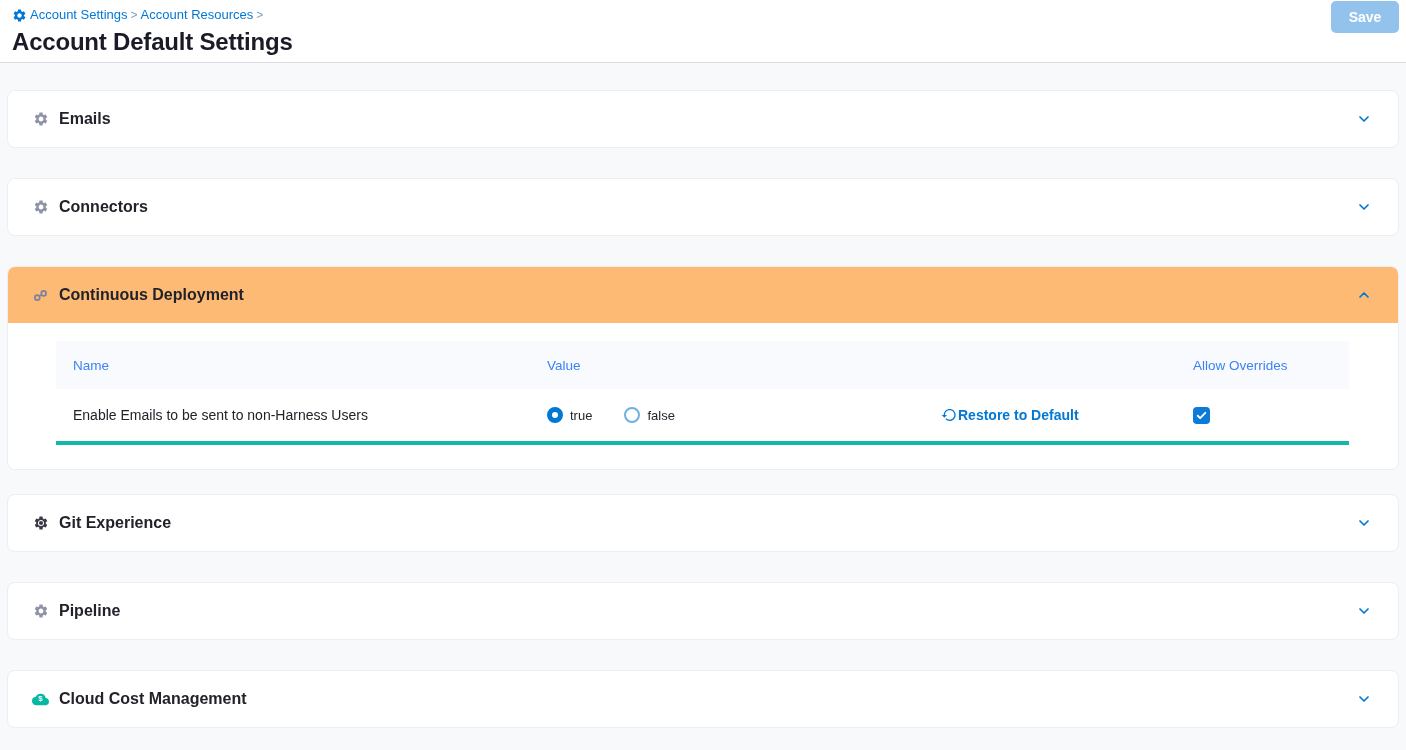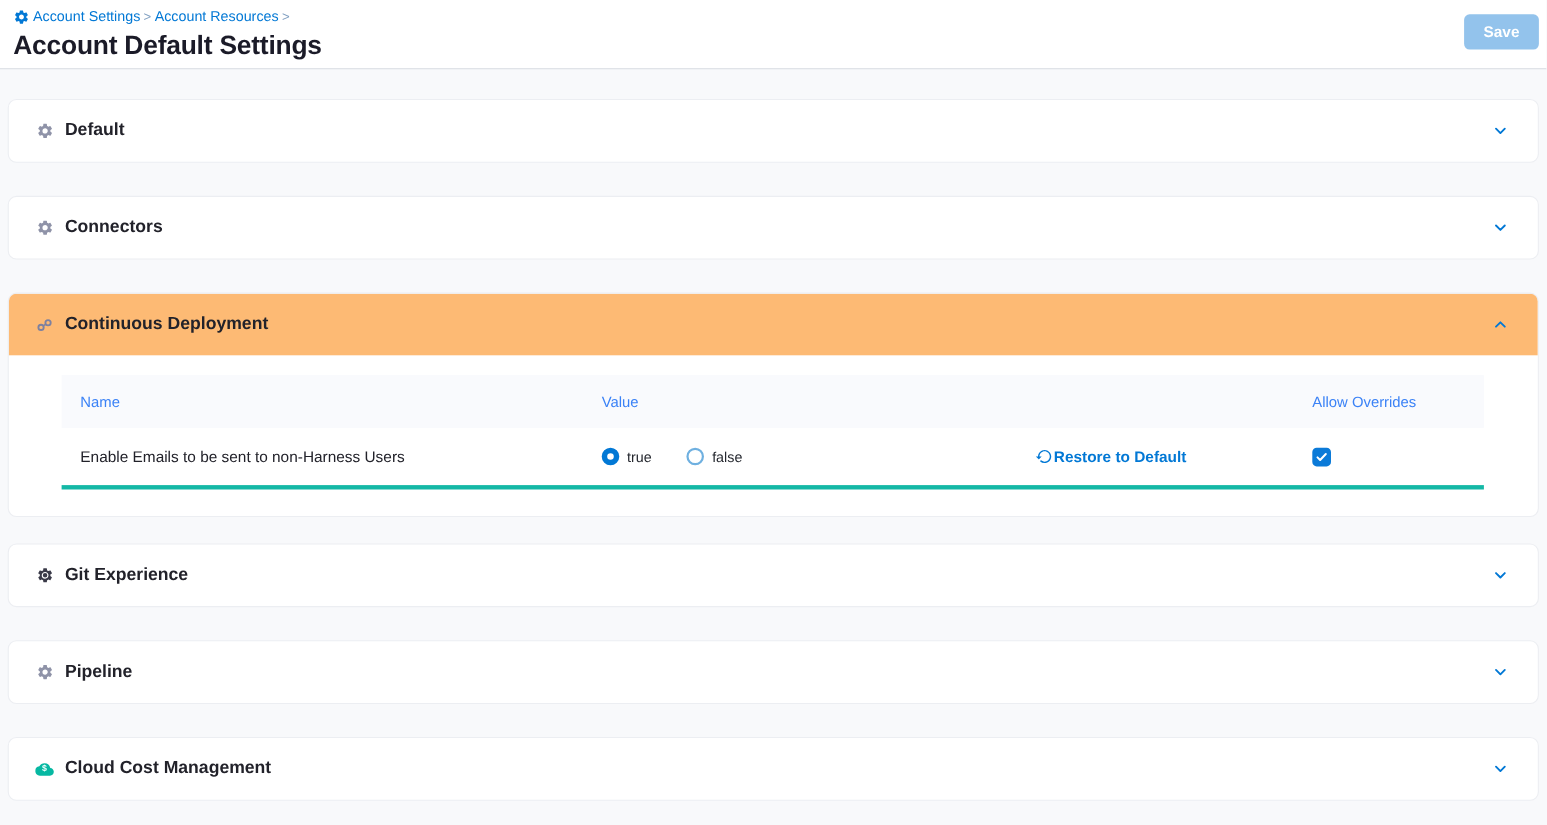--- a/index.html
+++ b/index.html
@@ -6,21 +6,21 @@
   html,body { width:1406px; height:750px; overflow:hidden; background:#f8f9fb;
     font-family:"Liberation Sans", sans-serif; color:#22222a; }
 
   
   .topbar { position:relative; height:63px; background:#fff; border-bottom:1px solid #d9dce3; padding:6px 12px 0 12px; }
   .breadcrumb { display:flex; align-items:center; gap:3px; font-size:13px; line-height:18px; }
   .breadcrumb .crumb { color:#0278d5; text-decoration:none; cursor:pointer; }
   .breadcrumb .sep { color:#7f9ec0; font-size:12px; }
   .bc-gear { display:inline-flex; width:15px; height:15px; }
   .page-title { margin-top:4px; font-size:24px; font-weight:700; color:#1b1b28; letter-spacing:-0.2px; }
-  .save-btn { position:absolute; top:13px; right:7px; width:68px; height:32px; background:#93c3ec;
+  .save-btn { position:absolute; top:1px; right:7px; width:68px; height:32px; background:#93c3ec;
     border:none; border-radius:5px; color:#fff; font-size:14px; font-weight:700;
     font-family:"Liberation Sans", sans-serif; cursor:pointer; }
 
   
   .content { padding:27px 7px 0 7px; }
   .card { background:#fff; border:1px solid #eceef2; border-radius:8px; margin-bottom:30px; overflow:hidden; }
   .card-head { display:flex; align-items:center; height:56px; padding:0 26px 0 24px; cursor:pointer; }
   .card-head.expanded { background:#fdba74; }
   .sec-icon { display:inline-flex; width:17px; height:17px; margin-right:10px; flex:0 0 auto;
     align-items:center; justify-content:center; position:relative; }
@@ -77,21 +77,21 @@
 
 <main class="content">
 
   <section class="card">
     <div class="card-head">
       <span class="sec-icon">
         <svg viewBox="0 0 24 24" width="16" height="16" fill="#8f93a8">
             <path d="M19.14 12.94c.04-.3.06-.61.06-.94s-.02-.64-.07-.94l2.03-1.58a.49.49 0 0 0 .12-.61l-1.92-3.32a.49.49 0 0 0-.59-.22l-2.39.96c-.5-.38-1.03-.7-1.62-.94L14.4 2.81a.48.48 0 0 0-.48-.41h-3.84c-.24 0-.43.17-.47.41l-.36 2.54c-.59.24-1.13.57-1.62.94l-2.39-.96a.49.49 0 0 0-.59.22L2.74 8.87c-.12.21-.08.47.12.61l2.03 1.58c-.05.3-.09.63-.09.94s.02.64.07.94l-2.03 1.58a.49.49 0 0 0-.12.61l1.92 3.32c.12.22.37.29.59.22l2.39-.96c.5.38 1.03.7 1.62.94l.36 2.54c.05.24.24.41.48.41h3.84c.24 0 .44-.17.47-.41l.36-2.54c.59-.24 1.13-.56 1.62-.94l2.39.96c.22.08.47 0 .59-.22l1.92-3.32a.49.49 0 0 0-.12-.61l-2.01-1.58zM12 15.6A3.61 3.61 0 0 1 8.4 12c0-1.98 1.62-3.6 3.6-3.6s3.6 1.62 3.6 3.6-1.62 3.6-3.6 3.6z"></path>
           </svg>
       </span>
-      <span class="card-title">Default</span>
+      <span class="card-title">Emails</span>
       <span class="chev">
         <svg viewBox="0 0 24 24" width="16" height="16" fill="none" stroke="#0278d5" stroke-width="2.6" stroke-linecap="round" stroke-linejoin="round">
             <path d="M6 9l6 6 6-6"></path>
           </svg>
       </span>
     </div>
   </section>
 
   <section class="card">
     <div class="card-head">

